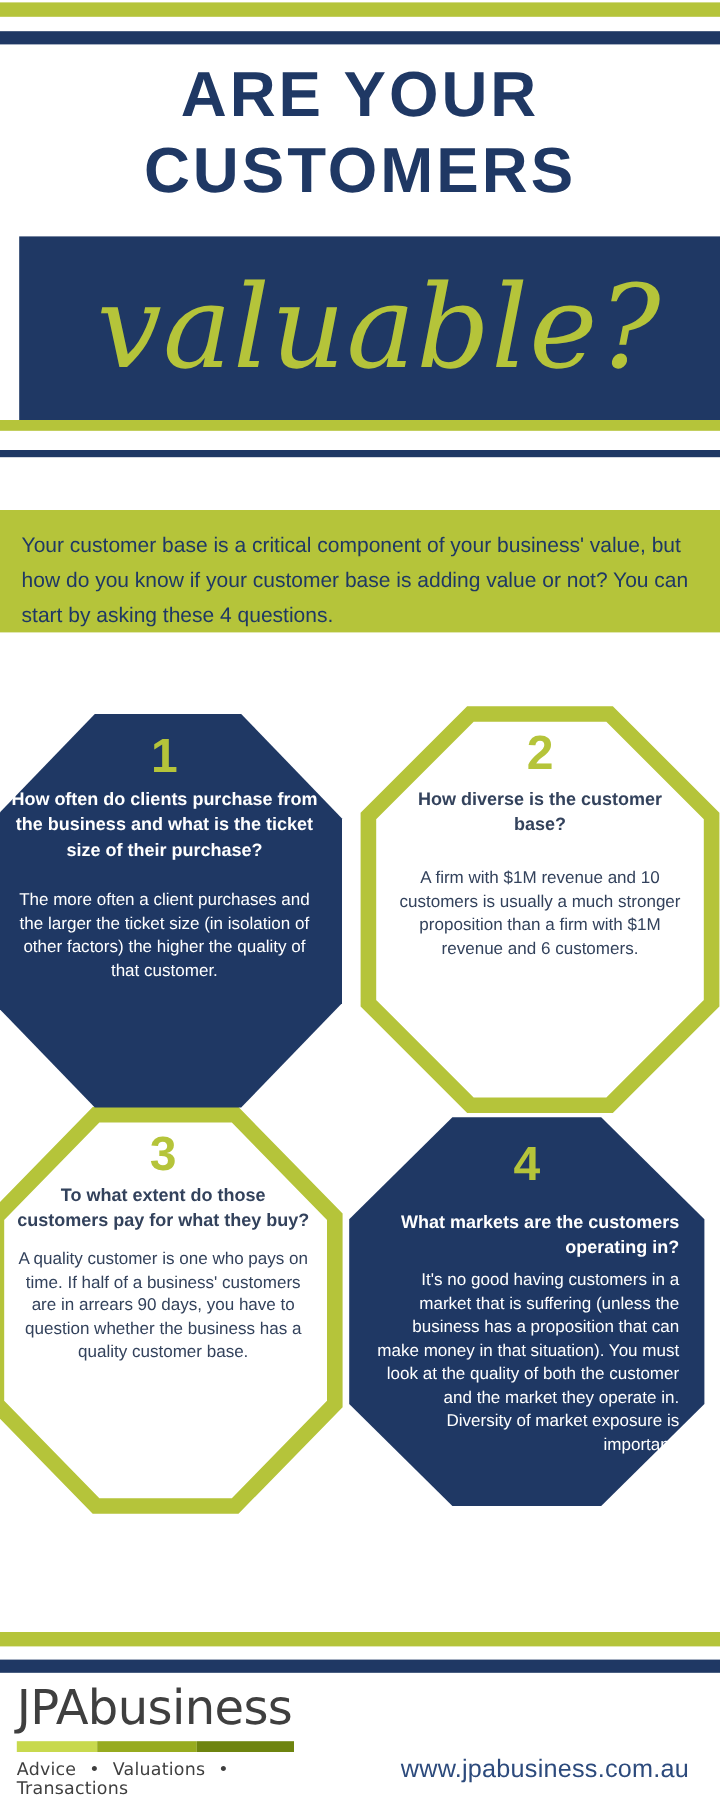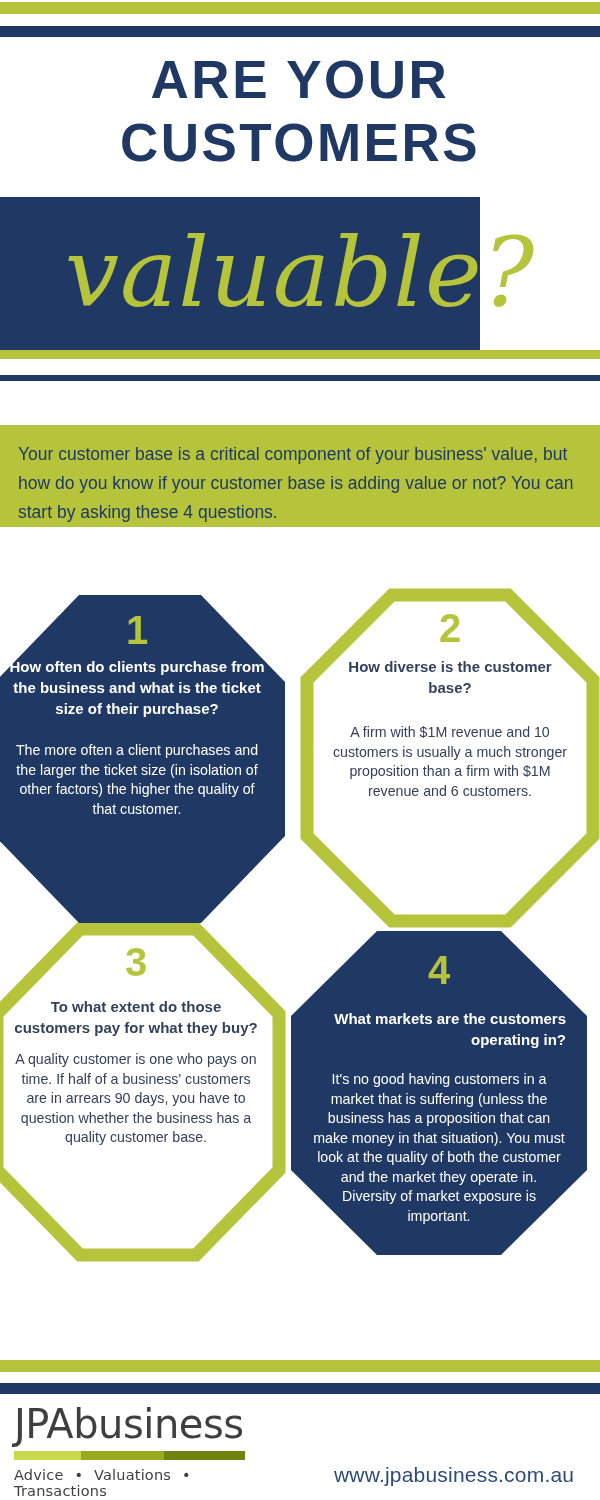--- a/index.html
+++ b/index.html
@@ -32,22 +32,22 @@
     color: #1f3864;
     font-size: 53px;
     font-weight: bold;
     letter-spacing: 2.5px;
     line-height: 63px;
   }
 
   
   .script-band {
     position: absolute;
-    left: 0; top: 197px;
-    width: 480px;
+    left: 16px; top: 197px;
+    width: 584px;
     height: 153px;
     background: #1f3864;
   }
   .script-word {
     position: absolute;
     left: 0; top: 20px;
     width: 600px;
     text-align: center;
     color: #b5c43a;
     font-family: "DejaVu Serif", serif;
@@ -120,24 +120,24 @@
 
   #oct1 .content { padding: 18px 20px 0 14px; }
   #oct2 .content { padding: 20px 30px 0 30px; }
   #oct3 .content { padding: 20px 28px 0 24px; }
   #oct4 .content { padding: 22px 24px 0 24px; }
 
   #oct1 .oct-head { margin-top: 6px; }
   #oct1 .oct-body { margin-top: 22px; }
   #oct2 .oct-head { margin-top: 8px; }
   #oct2 .oct-body { margin-top: 25px; }
-  #oct3 .oct-head { margin-top: 14px; }
+  #oct3 .oct-head { margin-top: 4px; }
   #oct3 .oct-body { margin-top: 12px; }
   #oct4 .oct-head { margin-top: 18px; text-align: right; }
-  #oct4 .oct-body { margin-top: 20px; }
+  #oct4 .oct-body { margin-top: 8px; text-align: right; }
 
   
   .rule-green-bot { top: 1360px; height: 12px; background: #b5c43a; }
   .rule-navy-bot  { top: 1383px; height: 11px; background: #1f3864; }
 
   .logo-block {
     position: absolute;
     left: 14px; top: 1400px;
     width: 260px;
   }

